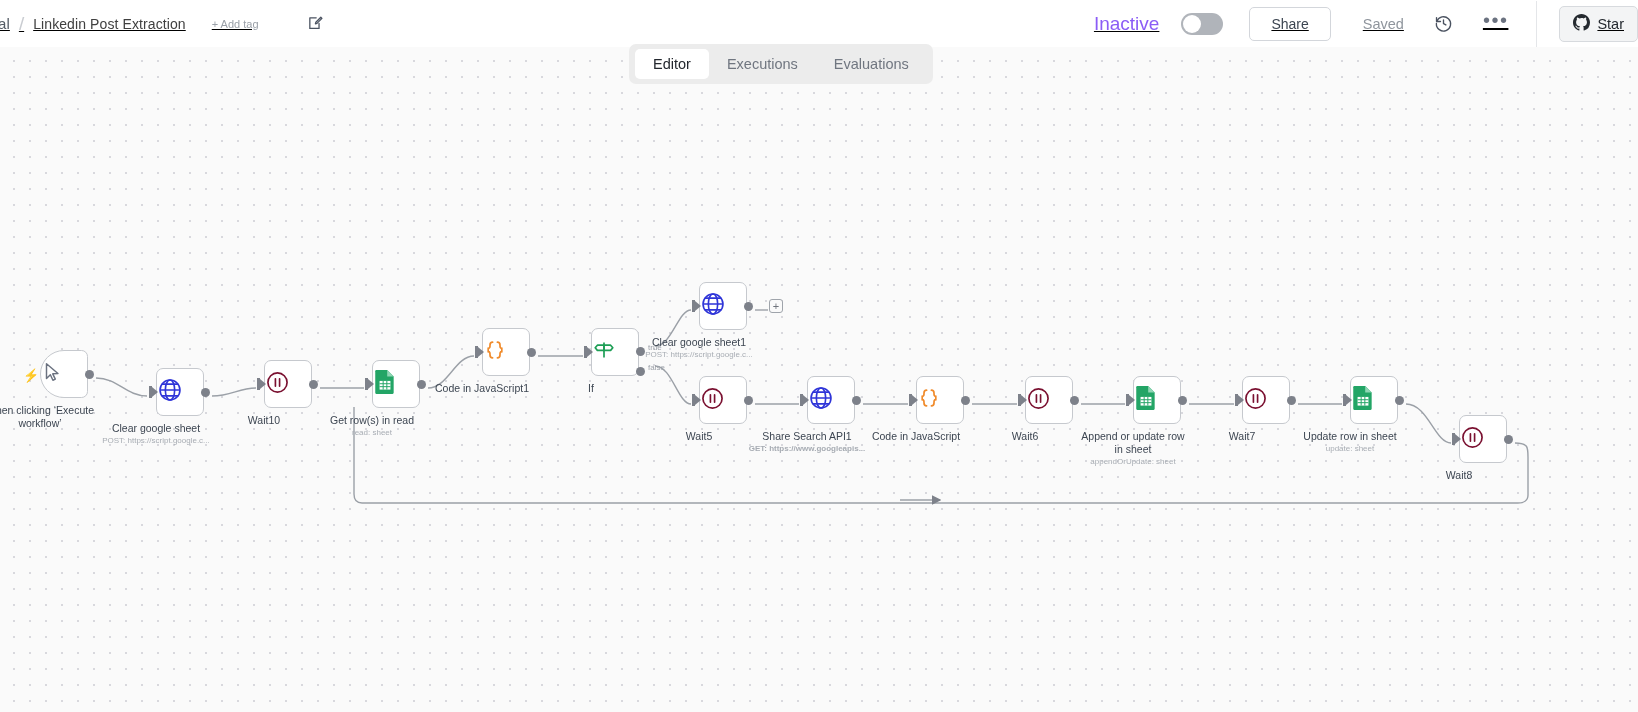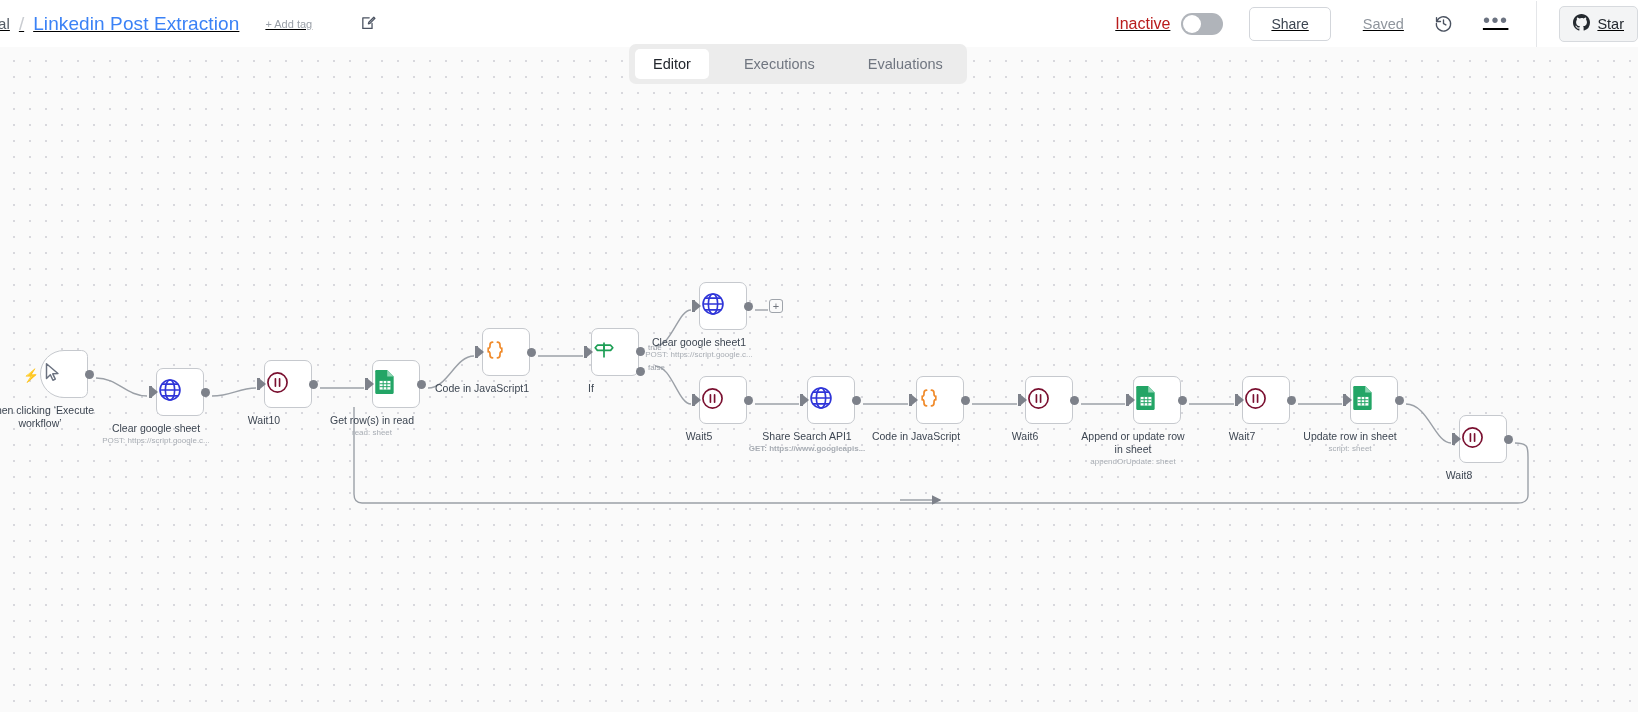--- a/index.html
+++ b/index.html
@@ -19,34 +19,34 @@
     z-index: 40;
     text-decoration: underline;
   }
   .bc-home {
     font-size: 15px; color: #555d66;
     margin-left: -6px; padding-left: 4px;
     letter-spacing: .1px;
   }
   .bc-sep { color: #c9ccd1; font-size: 19px; margin: 0 9px; font-weight: 300; }
   .wf-title {
-    font-size: 19px; color: #3b82f6; font-weight: 400;
+    font-size: 14px; color: #404040; font-weight: 400;
     letter-spacing: .1px; white-space: nowrap;
   }
   .add-tag {
     font-size: 11px; color: #9aa0a8; margin-left: 26px;
     white-space: nowrap; cursor: pointer;
   }
   .edit-icon { margin-left: 48px; display: flex; align-items: center; cursor: pointer; }
 
   .header-right {
     margin-left: auto; display: flex; align-items: center;
     height: 100%; padding-right: 0;
   }
-  .inactive-label { font-size: 16px; color: #b91c1c; margin-right: 11px; }
+  .inactive-label { font-size: 19px; color: #8b5cf6; margin-right: 22px; }
   .toggle {
     width: 42px; height: 22px; border-radius: 11px;
     background: #b0b4ba; position: relative; cursor: pointer;
   }
   .toggle .knob {
     position: absolute; top: 2px; left: 2px;
     width: 18px; height: 18px; border-radius: 50%;
     background: #fff;
   }
   .share-btn {
@@ -81,21 +81,21 @@
     background-color: #fafafa;
     background-image: radial-gradient(circle, #d8d8dd 1px, transparent 1.1px);
     background-size: 16px 16px;
     background-position: 6px 6px;
     overflow: hidden;
   }
 
   
   .tabs {
     position: absolute; top: 44px; left: 629px;
-    display: flex; align-items: center; gap: 17px;
+    display: flex; align-items: center; gap: 0;
     background: #ececec; border-radius: 7px;
     padding: 5px 6px; z-index: 50;
   }
   .tab {
     font-size: 14.5px; color: #707680;
     padding: 7px 18px; border-radius: 5px;
     cursor: pointer; white-space: nowrap;
   }
   .tab.active { background: #fff; color: #23272e; }
 
@@ -468,21 +468,21 @@
             <path d="M2 1h10l6 6v15a1 1 0 0 1-1 1H2a1 1 0 0 1-1-1V2a1 1 0 0 1 1-1z" fill="#23a566"></path>
             <path d="M12 1l6 6h-6z" fill="#8fd6b4"></path>
             <rect x="5" y="11" width="10" height="8" fill="#fff"></rect>
             <path d="M5 13.6h10M5 16.3h10M8.3 11v8M11.7 11v8" stroke="#23a566" stroke-width=".9"></path>
           </svg>
         </span>
         <div class="ep-in"></div>
         <div class="ep-out"></div>
       </div>
       <div class="node-label">Update row in sheet</div>
-      <div class="node-sub" style="top:68px;">script: sheet</div>
+      <div class="node-sub" style="top:68px;">update: sheet</div>
     </div>
 
     <div class="node-wrap" style="left:1459px; top:368px;">
       <div class="node">
         <span>
           <svg width="25" height="25" viewBox="0 0 24 24" fill="none" stroke="#7a1030" stroke-width="1.6">
             <circle cx="12" cy="12" r="9.2"></circle>
             <path d="M10 8.4v7.2M14 8.4v7.2" stroke-linecap="round"></path>
           </svg>
         </span>

